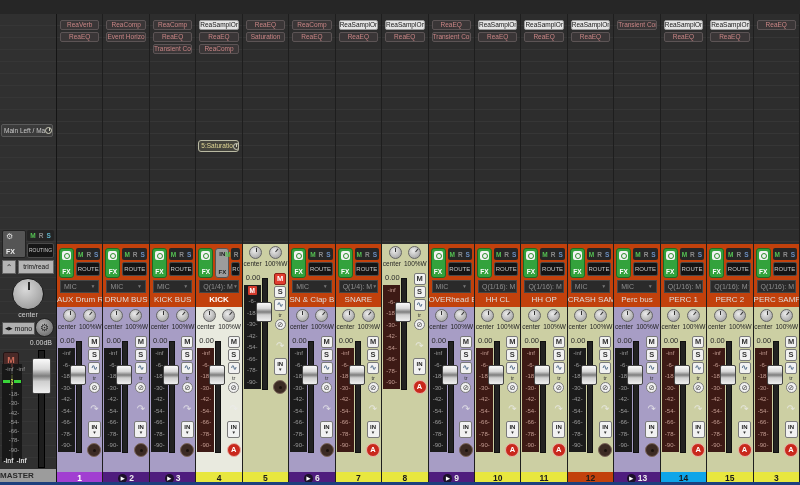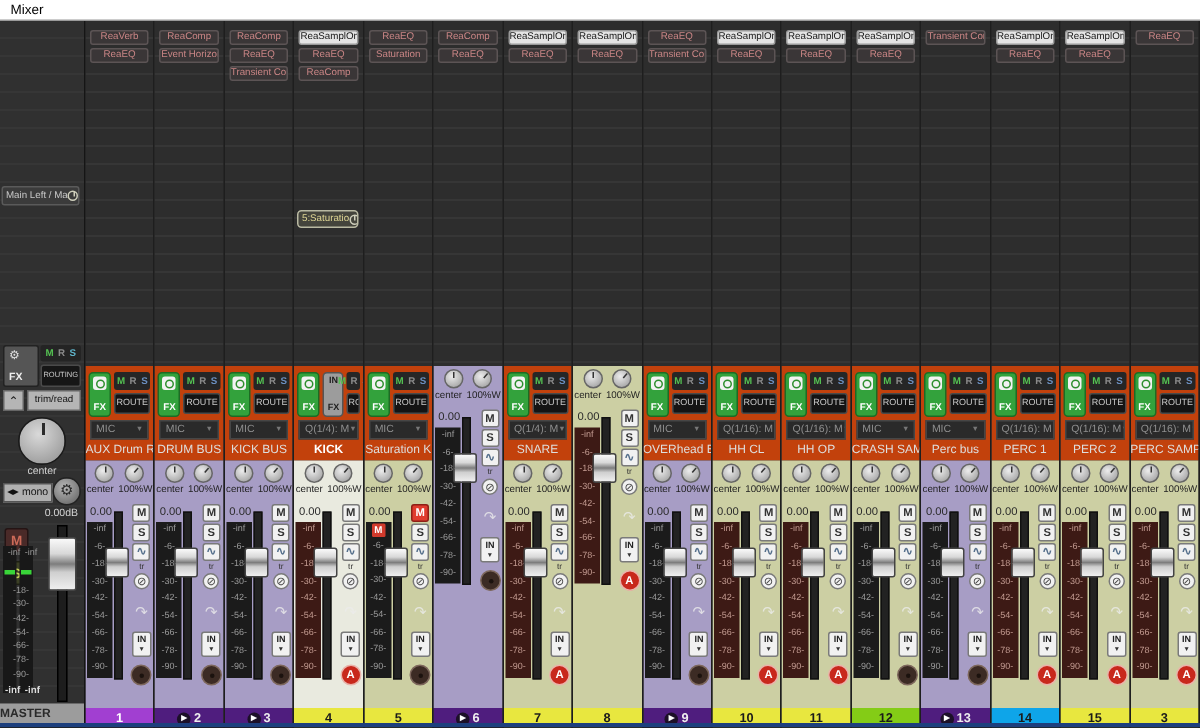--- a/index.html
+++ b/index.html
@@ -137,23 +137,20 @@
   .m-ticks span { font-size:6px; color:#9a9a9a; line-height:9.3px; text-align:center; }
   .m-mbot { position:absolute; left:0; top:443px; width:30px; display:flex; gap:3px; justify-content:center;
     font-size:6.5px; font-weight:bold; color:#ddd; }
   .m-bar { position:absolute; left:0; right:0; top:455px; height:13px; background:#9c9c9c; color:#2a2a2a;
     font-size:8px; font-weight:bold; line-height:13px; }
 </style>
 </head>
 <body>
 
 <div class="window">
-  <div class="titlebar">
-    <span>Mixer</span>
-  </div>
 
   <div class="mixer">
 
     <div class="master">
       <div class="m-out">
         <span>Main Left / Ma</span>
         <span class="mini-knob"></span>
       </div>
       <div class="m-fx">
         <span class="g">⚙</span>
@@ -491,91 +488,490 @@
           <span>5:Saturatio</span>
           <span class="mini-knob"></span>
         </div>
       </div>
 
       <div class="strip">
         <div class="fx-list">
           <div class="fx-slot">ReaEQ</div>
           <div class="fx-slot">Saturation</div>
         </div>
+        <div class="body" style="background: rgb(204, 207, 163);">
+          <div class="pan-row">
+            <span class="knob pan"></span>
+            <span class="knob width"></span>
+          </div>
+          <div class="pan-labels">
+            <span>center</span>
+            <span>100%W</span>
+          </div>
+          <div class="fader-zone">
+            <span class="vol">0.00</span>
+            <div class="meter">
+              <div class="scale">
+                <span class="mute-badge">M</span>
+                <span>-6-</span>
+                <span>-18-</span>
+                <span>-30-</span>
+                <span>-42-</span>
+                <span>-54-</span>
+                <span>-66-</span>
+                <span>-78-</span>
+                <span>-90-</span>
+              </div>
+            </div>
+            <div class="groove"></div>
+            <div class="cap" style="position:absolute;left:13px;"></div>
+            <div class="btncol">
+              <span class="sq mute on">M</span>
+              <span class="sq solo">S</span>
+              <span class="sq env">∿</span>
+              <span class="trlabel">tr</span>
+              <span class="phase">⊘</span>
+              <span class="sendarrow">↷</span>
+              <span class="inbtn">
+                <span class="intext">IN</span>
+                <span class="inarrow">▼</span>
+              </span>
+              <span class="arm"></span>
+            </div>
+          </div>
+        </div>
+        <div class="num" style="background: rgb(232, 231, 63); color: rgb(26, 26, 26);"><span>5</span></div>
+      </div>
+
+      <div class="strip">
+        <div class="fx-list">
+          <div class="fx-slot">ReaComp</div>
+          <div class="fx-slot">ReaEQ</div>
+        </div>
         <div class="header">
           <div class="btnrow">
             <div class="fxbtn">
               <span class="fxicon"></span>
               <span class="fxlabel">FX</span>
             </div>
             <div class="rightcol">
               <div class="mrs">
                 <span class="m">M</span>
                 <span class="r">R</span>
                 <span class="s">S</span>
               </div>
               <div class="route">ROUTE</div>
             </div>
           </div>
           <div class="mic">
             <span class="mictext">MIC</span>
             <span class="dd">▼</span>
           </div>
-          <div class="name">Saturation K</div>
+          <div class="name">SN &amp; Clap B</div>
+        </div>
+        <div class="body" style="background: rgb(167, 157, 197);">
+          <div class="pan-row">
+            <span class="knob pan"></span>
+            <span class="knob width"></span>
+          </div>
+          <div class="pan-labels">
+            <span>center</span>
+            <span>100%W</span>
+          </div>
+          <div class="fader-zone">
+            <span class="vol">0.00</span>
+            <div class="meter">
+              <div class="scale">
+                <span>-inf</span>
+                <span>-6-</span>
+                <span>-18-</span>
+                <span>-30-</span>
+                <span>-42-</span>
+                <span>-54-</span>
+                <span>-66-</span>
+                <span>-78-</span>
+                <span>-90-</span>
+              </div>
+            </div>
+            <div class="groove"></div>
+            <div class="cap" style="position:absolute;left:13px;"></div>
+            <div class="btncol">
+              <span class="sq mute">M</span>
+              <span class="sq solo">S</span>
+              <span class="sq env">∿</span>
+              <span class="trlabel">tr</span>
+              <span class="phase">⊘</span>
+              <span class="sendarrow">↷</span>
+              <span class="inbtn">
+                <span class="intext">IN</span>
+                <span class="inarrow">▼</span>
+              </span>
+              <span class="arm"></span>
+            </div>
+          </div>
+        </div>
+        <div class="num" style="background: rgb(79, 29, 126); color: rgb(238, 238, 238);"><span class="folder">▶</span><span>6</span></div>
+      </div>
+
+      <div class="strip">
+        <div class="fx-list">
+          <div class="fx-slot light">ReaSamplOm</div>
+          <div class="fx-slot">ReaEQ</div>
+        </div>
+        <div class="header">
+          <div class="btnrow">
+            <div class="fxbtn">
+              <span class="fxicon"></span>
+              <span class="fxlabel">FX</span>
+            </div>
+            <div class="rightcol">
+              <div class="mrs">
+                <span class="m">M</span>
+                <span class="r">R</span>
+                <span class="s">S</span>
+              </div>
+              <div class="route">ROUTE</div>
+            </div>
+          </div>
+          <div class="mic">
+            <span class="mictext">Q(1/4): M</span>
+            <span class="dd">▼</span>
+          </div>
+          <div class="name">SNARE</div>
         </div>
         <div class="body" style="background: rgb(204, 207, 163);">
           <div class="pan-row">
             <span class="knob pan"></span>
             <span class="knob width"></span>
           </div>
           <div class="pan-labels">
             <span>center</span>
             <span>100%W</span>
           </div>
           <div class="fader-zone">
             <span class="vol">0.00</span>
+            <div class="meter armed">
+              <div class="scale">
+                <span>-inf</span>
+                <span>-6-</span>
+                <span>-18-</span>
+                <span>-30-</span>
+                <span>-42-</span>
+                <span>-54-</span>
+                <span>-66-</span>
+                <span>-78-</span>
+                <span>-90-</span>
+              </div>
+            </div>
+            <div class="groove"></div>
+            <div class="cap" style="position:absolute;left:13px;"></div>
+            <div class="btncol">
+              <span class="sq mute">M</span>
+              <span class="sq solo">S</span>
+              <span class="sq env">∿</span>
+              <span class="trlabel">tr</span>
+              <span class="phase">⊘</span>
+              <span class="sendarrow">↷</span>
+              <span class="inbtn">
+                <span class="intext">IN</span>
+                <span class="inarrow">▼</span>
+              </span>
+              <span class="arm on">A</span>
+            </div>
+          </div>
+        </div>
+        <div class="num" style="background: rgb(232, 231, 63); color: rgb(26, 26, 26);"><span>7</span></div>
+      </div>
+
+      <div class="strip">
+        <div class="fx-list">
+          <div class="fx-slot light">ReaSamplOm</div>
+          <div class="fx-slot">ReaEQ</div>
+        </div>
+        <div class="body" style="background: rgb(204, 207, 163);">
+          <div class="pan-row">
+            <span class="knob pan"></span>
+            <span class="knob width"></span>
+          </div>
+          <div class="pan-labels">
+            <span>center</span>
+            <span>100%W</span>
+          </div>
+          <div class="fader-zone">
+            <span class="vol">0.00</span>
+            <div class="meter armed">
+              <div class="scale">
+                <span>-inf</span>
+                <span>-6-</span>
+                <span>-18-</span>
+                <span>-30-</span>
+                <span>-42-</span>
+                <span>-54-</span>
+                <span>-66-</span>
+                <span>-78-</span>
+                <span>-90-</span>
+              </div>
+            </div>
+            <div class="groove"></div>
+            <div class="cap" style="position:absolute;left:13px;"></div>
+            <div class="btncol">
+              <span class="sq mute">M</span>
+              <span class="sq solo">S</span>
+              <span class="sq env">∿</span>
+              <span class="trlabel">tr</span>
+              <span class="phase">⊘</span>
+              <span class="sendarrow">↷</span>
+              <span class="inbtn">
+                <span class="intext">IN</span>
+                <span class="inarrow">▼</span>
+              </span>
+              <span class="arm on">A</span>
+            </div>
+          </div>
+        </div>
+        <div class="num" style="background: rgb(232, 231, 63); color: rgb(26, 26, 26);"><span>8</span></div>
+      </div>
+
+      <div class="strip">
+        <div class="fx-list">
+          <div class="fx-slot">ReaEQ</div>
+          <div class="fx-slot">Transient Con</div>
+        </div>
+        <div class="header">
+          <div class="btnrow">
+            <div class="fxbtn">
+              <span class="fxicon"></span>
+              <span class="fxlabel">FX</span>
+            </div>
+            <div class="rightcol">
+              <div class="mrs">
+                <span class="m">M</span>
+                <span class="r">R</span>
+                <span class="s">S</span>
+              </div>
+              <div class="route">ROUTE</div>
+            </div>
+          </div>
+          <div class="mic">
+            <span class="mictext">MIC</span>
+            <span class="dd">▼</span>
+          </div>
+          <div class="name">OVERhead B</div>
+        </div>
+        <div class="body" style="background: rgb(167, 157, 197);">
+          <div class="pan-row">
+            <span class="knob pan"></span>
+            <span class="knob width"></span>
+          </div>
+          <div class="pan-labels">
+            <span>center</span>
+            <span>100%W</span>
+          </div>
+          <div class="fader-zone">
+            <span class="vol">0.00</span>
             <div class="meter">
               <div class="scale">
-                <span class="mute-badge">M</span>
-                <span>-6-</span>
-                <span>-18-</span>
-                <span>-30-</span>
-                <span>-42-</span>
-                <span>-54-</span>
-                <span>-66-</span>
-                <span>-78-</span>
-                <span>-90-</span>
-              </div>
-            </div>
-            <div class="groove"></div>
-            <div class="cap" style="position:absolute;left:13px;"></div>
-            <div class="btncol">
-              <span class="sq mute on">M</span>
+                <span>-inf</span>
+                <span>-6-</span>
+                <span>-18-</span>
+                <span>-30-</span>
+                <span>-42-</span>
+                <span>-54-</span>
+                <span>-66-</span>
+                <span>-78-</span>
+                <span>-90-</span>
+              </div>
+            </div>
+            <div class="groove"></div>
+            <div class="cap" style="position:absolute;left:13px;"></div>
+            <div class="btncol">
+              <span class="sq mute">M</span>
               <span class="sq solo">S</span>
               <span class="sq env">∿</span>
               <span class="trlabel">tr</span>
               <span class="phase">⊘</span>
               <span class="sendarrow">↷</span>
               <span class="inbtn">
                 <span class="intext">IN</span>
                 <span class="inarrow">▼</span>
               </span>
               <span class="arm"></span>
             </div>
           </div>
         </div>
-        <div class="num" style="background: rgb(232, 231, 63); color: rgb(26, 26, 26);"><span>5</span></div>
-      </div>
-
-      <div class="strip">
-        <div class="fx-list">
-          <div class="fx-slot">ReaComp</div>
-          <div class="fx-slot">ReaEQ</div>
-        </div>
-        <div class="body" style="background: rgb(167, 157, 197);">
+        <div class="num" style="background: rgb(79, 29, 126); color: rgb(238, 238, 238);"><span class="folder">▶</span><span>9</span></div>
+      </div>
+
+      <div class="strip">
+        <div class="fx-list">
+          <div class="fx-slot light">ReaSamplOm</div>
+          <div class="fx-slot">ReaEQ</div>
+        </div>
+        <div class="header">
+          <div class="btnrow">
+            <div class="fxbtn">
+              <span class="fxicon"></span>
+              <span class="fxlabel">FX</span>
+            </div>
+            <div class="rightcol">
+              <div class="mrs">
+                <span class="m">M</span>
+                <span class="r">R</span>
+                <span class="s">S</span>
+              </div>
+              <div class="route">ROUTE</div>
+            </div>
+          </div>
+          <div class="mic">
+            <span class="mictext">Q(1/16): M</span>
+            <span class="dd">▼</span>
+          </div>
+          <div class="name">HH CL</div>
+        </div>
+        <div class="body" style="background: rgb(204, 207, 163);">
+          <div class="pan-row">
+            <span class="knob pan"></span>
+            <span class="knob width"></span>
+          </div>
+          <div class="pan-labels">
+            <span>center</span>
+            <span>100%W</span>
+          </div>
+          <div class="fader-zone">
+            <span class="vol">0.00</span>
+            <div class="meter armed">
+              <div class="scale">
+                <span>-inf</span>
+                <span>-6-</span>
+                <span>-18-</span>
+                <span>-30-</span>
+                <span>-42-</span>
+                <span>-54-</span>
+                <span>-66-</span>
+                <span>-78-</span>
+                <span>-90-</span>
+              </div>
+            </div>
+            <div class="groove"></div>
+            <div class="cap" style="position:absolute;left:13px;"></div>
+            <div class="btncol">
+              <span class="sq mute">M</span>
+              <span class="sq solo">S</span>
+              <span class="sq env">∿</span>
+              <span class="trlabel">tr</span>
+              <span class="phase">⊘</span>
+              <span class="sendarrow">↷</span>
+              <span class="inbtn">
+                <span class="intext">IN</span>
+                <span class="inarrow">▼</span>
+              </span>
+              <span class="arm on">A</span>
+            </div>
+          </div>
+        </div>
+        <div class="num" style="background: rgb(232, 231, 63); color: rgb(26, 26, 26);"><span>10</span></div>
+      </div>
+
+      <div class="strip">
+        <div class="fx-list">
+          <div class="fx-slot light">ReaSamplOm</div>
+          <div class="fx-slot">ReaEQ</div>
+        </div>
+        <div class="header">
+          <div class="btnrow">
+            <div class="fxbtn">
+              <span class="fxicon"></span>
+              <span class="fxlabel">FX</span>
+            </div>
+            <div class="rightcol">
+              <div class="mrs">
+                <span class="m">M</span>
+                <span class="r">R</span>
+                <span class="s">S</span>
+              </div>
+              <div class="route">ROUTE</div>
+            </div>
+          </div>
+          <div class="mic">
+            <span class="mictext">Q(1/16): M</span>
+            <span class="dd">▼</span>
+          </div>
+          <div class="name">HH OP</div>
+        </div>
+        <div class="body" style="background: rgb(204, 207, 163);">
+          <div class="pan-row">
+            <span class="knob pan"></span>
+            <span class="knob width"></span>
+          </div>
+          <div class="pan-labels">
+            <span>center</span>
+            <span>100%W</span>
+          </div>
+          <div class="fader-zone">
+            <span class="vol">0.00</span>
+            <div class="meter armed">
+              <div class="scale">
+                <span>-inf</span>
+                <span>-6-</span>
+                <span>-18-</span>
+                <span>-30-</span>
+                <span>-42-</span>
+                <span>-54-</span>
+                <span>-66-</span>
+                <span>-78-</span>
+                <span>-90-</span>
+              </div>
+            </div>
+            <div class="groove"></div>
+            <div class="cap" style="position:absolute;left:13px;"></div>
+            <div class="btncol">
+              <span class="sq mute">M</span>
+              <span class="sq solo">S</span>
+              <span class="sq env">∿</span>
+              <span class="trlabel">tr</span>
+              <span class="phase">⊘</span>
+              <span class="sendarrow">↷</span>
+              <span class="inbtn">
+                <span class="intext">IN</span>
+                <span class="inarrow">▼</span>
+              </span>
+              <span class="arm on">A</span>
+            </div>
+          </div>
+        </div>
+        <div class="num" style="background: rgb(232, 231, 63); color: rgb(26, 26, 26);"><span>11</span></div>
+      </div>
+
+      <div class="strip">
+        <div class="fx-list">
+          <div class="fx-slot light">ReaSamplOm</div>
+          <div class="fx-slot">ReaEQ</div>
+        </div>
+        <div class="header">
+          <div class="btnrow">
+            <div class="fxbtn">
+              <span class="fxicon"></span>
+              <span class="fxlabel">FX</span>
+            </div>
+            <div class="rightcol">
+              <div class="mrs">
+                <span class="m">M</span>
+                <span class="r">R</span>
+                <span class="s">S</span>
+              </div>
+              <div class="route">ROUTE</div>
+            </div>
+          </div>
+          <div class="mic">
+            <span class="mictext">MIC</span>
+            <span class="dd">▼</span>
+          </div>
+          <div class="name">CRASH SAMI</div>
+        </div>
+        <div class="body" style="background: rgb(204, 207, 163);">
           <div class="pan-row">
             <span class="knob pan"></span>
             <span class="knob width"></span>
           </div>
           <div class="pan-labels">
             <span>center</span>
             <span>100%W</span>
           </div>
           <div class="fader-zone">
             <span class="vol">0.00</span>
@@ -602,420 +998,21 @@
               <span class="phase">⊘</span>
               <span class="sendarrow">↷</span>
               <span class="inbtn">
                 <span class="intext">IN</span>
                 <span class="inarrow">▼</span>
               </span>
               <span class="arm"></span>
             </div>
           </div>
         </div>
-        <div class="num" style="background: rgb(79, 29, 126); color: rgb(238, 238, 238);"><span class="folder">▶</span><span>6</span></div>
-      </div>
-
-      <div class="strip">
-        <div class="fx-list">
-          <div class="fx-slot light">ReaSamplOm</div>
-          <div class="fx-slot">ReaEQ</div>
-        </div>
-        <div class="header">
-          <div class="btnrow">
-            <div class="fxbtn">
-              <span class="fxicon"></span>
-              <span class="fxlabel">FX</span>
-            </div>
-            <div class="rightcol">
-              <div class="mrs">
-                <span class="m">M</span>
-                <span class="r">R</span>
-                <span class="s">S</span>
-              </div>
-              <div class="route">ROUTE</div>
-            </div>
-          </div>
-          <div class="mic">
-            <span class="mictext">Q(1/4): M</span>
-            <span class="dd">▼</span>
-          </div>
-          <div class="name">SNARE</div>
-        </div>
-        <div class="body" style="background: rgb(204, 207, 163);">
-          <div class="pan-row">
-            <span class="knob pan"></span>
-            <span class="knob width"></span>
-          </div>
-          <div class="pan-labels">
-            <span>center</span>
-            <span>100%W</span>
-          </div>
-          <div class="fader-zone">
-            <span class="vol">0.00</span>
-            <div class="meter armed">
-              <div class="scale">
-                <span>-inf</span>
-                <span>-6-</span>
-                <span>-18-</span>
-                <span>-30-</span>
-                <span>-42-</span>
-                <span>-54-</span>
-                <span>-66-</span>
-                <span>-78-</span>
-                <span>-90-</span>
-              </div>
-            </div>
-            <div class="groove"></div>
-            <div class="cap" style="position:absolute;left:13px;"></div>
-            <div class="btncol">
-              <span class="sq mute">M</span>
-              <span class="sq solo">S</span>
-              <span class="sq env">∿</span>
-              <span class="trlabel">tr</span>
-              <span class="phase">⊘</span>
-              <span class="sendarrow">↷</span>
-              <span class="inbtn">
-                <span class="intext">IN</span>
-                <span class="inarrow">▼</span>
-              </span>
-              <span class="arm on">A</span>
-            </div>
-          </div>
-        </div>
-        <div class="num" style="background: rgb(232, 231, 63); color: rgb(26, 26, 26);"><span>7</span></div>
-      </div>
-
-      <div class="strip">
-        <div class="fx-list">
-          <div class="fx-slot light">ReaSamplOm</div>
-          <div class="fx-slot">ReaEQ</div>
-        </div>
-        <div class="body" style="background: rgb(204, 207, 163);">
-          <div class="pan-row">
-            <span class="knob pan"></span>
-            <span class="knob width"></span>
-          </div>
-          <div class="pan-labels">
-            <span>center</span>
-            <span>100%W</span>
-          </div>
-          <div class="fader-zone">
-            <span class="vol">0.00</span>
-            <div class="meter armed">
-              <div class="scale">
-                <span>-inf</span>
-                <span>-6-</span>
-                <span>-18-</span>
-                <span>-30-</span>
-                <span>-42-</span>
-                <span>-54-</span>
-                <span>-66-</span>
-                <span>-78-</span>
-                <span>-90-</span>
-              </div>
-            </div>
-            <div class="groove"></div>
-            <div class="cap" style="position:absolute;left:13px;"></div>
-            <div class="btncol">
-              <span class="sq mute">M</span>
-              <span class="sq solo">S</span>
-              <span class="sq env">∿</span>
-              <span class="trlabel">tr</span>
-              <span class="phase">⊘</span>
-              <span class="sendarrow">↷</span>
-              <span class="inbtn">
-                <span class="intext">IN</span>
-                <span class="inarrow">▼</span>
-              </span>
-              <span class="arm on">A</span>
-            </div>
-          </div>
-        </div>
-        <div class="num" style="background: rgb(232, 231, 63); color: rgb(26, 26, 26);"><span>8</span></div>
-      </div>
-
-      <div class="strip">
-        <div class="fx-list">
-          <div class="fx-slot">ReaEQ</div>
-          <div class="fx-slot">Transient Con</div>
-        </div>
-        <div class="header">
-          <div class="btnrow">
-            <div class="fxbtn">
-              <span class="fxicon"></span>
-              <span class="fxlabel">FX</span>
-            </div>
-            <div class="rightcol">
-              <div class="mrs">
-                <span class="m">M</span>
-                <span class="r">R</span>
-                <span class="s">S</span>
-              </div>
-              <div class="route">ROUTE</div>
-            </div>
-          </div>
-          <div class="mic">
-            <span class="mictext">MIC</span>
-            <span class="dd">▼</span>
-          </div>
-          <div class="name">OVERhead B</div>
-        </div>
-        <div class="body" style="background: rgb(167, 157, 197);">
-          <div class="pan-row">
-            <span class="knob pan"></span>
-            <span class="knob width"></span>
-          </div>
-          <div class="pan-labels">
-            <span>center</span>
-            <span>100%W</span>
-          </div>
-          <div class="fader-zone">
-            <span class="vol">0.00</span>
-            <div class="meter">
-              <div class="scale">
-                <span>-inf</span>
-                <span>-6-</span>
-                <span>-18-</span>
-                <span>-30-</span>
-                <span>-42-</span>
-                <span>-54-</span>
-                <span>-66-</span>
-                <span>-78-</span>
-                <span>-90-</span>
-              </div>
-            </div>
-            <div class="groove"></div>
-            <div class="cap" style="position:absolute;left:13px;"></div>
-            <div class="btncol">
-              <span class="sq mute">M</span>
-              <span class="sq solo">S</span>
-              <span class="sq env">∿</span>
-              <span class="trlabel">tr</span>
-              <span class="phase">⊘</span>
-              <span class="sendarrow">↷</span>
-              <span class="inbtn">
-                <span class="intext">IN</span>
-                <span class="inarrow">▼</span>
-              </span>
-              <span class="arm"></span>
-            </div>
-          </div>
-        </div>
-        <div class="num" style="background: rgb(79, 29, 126); color: rgb(238, 238, 238);"><span class="folder">▶</span><span>9</span></div>
-      </div>
-
-      <div class="strip">
-        <div class="fx-list">
-          <div class="fx-slot light">ReaSamplOm</div>
-          <div class="fx-slot">ReaEQ</div>
-        </div>
-        <div class="header">
-          <div class="btnrow">
-            <div class="fxbtn">
-              <span class="fxicon"></span>
-              <span class="fxlabel">FX</span>
-            </div>
-            <div class="rightcol">
-              <div class="mrs">
-                <span class="m">M</span>
-                <span class="r">R</span>
-                <span class="s">S</span>
-              </div>
-              <div class="route">ROUTE</div>
-            </div>
-          </div>
-          <div class="mic">
-            <span class="mictext">Q(1/16): M</span>
-            <span class="dd">▼</span>
-          </div>
-          <div class="name">HH CL</div>
-        </div>
-        <div class="body" style="background: rgb(204, 207, 163);">
-          <div class="pan-row">
-            <span class="knob pan"></span>
-            <span class="knob width"></span>
-          </div>
-          <div class="pan-labels">
-            <span>center</span>
-            <span>100%W</span>
-          </div>
-          <div class="fader-zone">
-            <span class="vol">0.00</span>
-            <div class="meter armed">
-              <div class="scale">
-                <span>-inf</span>
-                <span>-6-</span>
-                <span>-18-</span>
-                <span>-30-</span>
-                <span>-42-</span>
-                <span>-54-</span>
-                <span>-66-</span>
-                <span>-78-</span>
-                <span>-90-</span>
-              </div>
-            </div>
-            <div class="groove"></div>
-            <div class="cap" style="position:absolute;left:13px;"></div>
-            <div class="btncol">
-              <span class="sq mute">M</span>
-              <span class="sq solo">S</span>
-              <span class="sq env">∿</span>
-              <span class="trlabel">tr</span>
-              <span class="phase">⊘</span>
-              <span class="sendarrow">↷</span>
-              <span class="inbtn">
-                <span class="intext">IN</span>
-                <span class="inarrow">▼</span>
-              </span>
-              <span class="arm on">A</span>
-            </div>
-          </div>
-        </div>
-        <div class="num" style="background: rgb(232, 231, 63); color: rgb(26, 26, 26);"><span>10</span></div>
-      </div>
-
-      <div class="strip">
-        <div class="fx-list">
-          <div class="fx-slot light">ReaSamplOm</div>
-          <div class="fx-slot">ReaEQ</div>
-        </div>
-        <div class="header">
-          <div class="btnrow">
-            <div class="fxbtn">
-              <span class="fxicon"></span>
-              <span class="fxlabel">FX</span>
-            </div>
-            <div class="rightcol">
-              <div class="mrs">
-                <span class="m">M</span>
-                <span class="r">R</span>
-                <span class="s">S</span>
-              </div>
-              <div class="route">ROUTE</div>
-            </div>
-          </div>
-          <div class="mic">
-            <span class="mictext">Q(1/16): M</span>
-            <span class="dd">▼</span>
-          </div>
-          <div class="name">HH OP</div>
-        </div>
-        <div class="body" style="background: rgb(204, 207, 163);">
-          <div class="pan-row">
-            <span class="knob pan"></span>
-            <span class="knob width"></span>
-          </div>
-          <div class="pan-labels">
-            <span>center</span>
-            <span>100%W</span>
-          </div>
-          <div class="fader-zone">
-            <span class="vol">0.00</span>
-            <div class="meter armed">
-              <div class="scale">
-                <span>-inf</span>
-                <span>-6-</span>
-                <span>-18-</span>
-                <span>-30-</span>
-                <span>-42-</span>
-                <span>-54-</span>
-                <span>-66-</span>
-                <span>-78-</span>
-                <span>-90-</span>
-              </div>
-            </div>
-            <div class="groove"></div>
-            <div class="cap" style="position:absolute;left:13px;"></div>
-            <div class="btncol">
-              <span class="sq mute">M</span>
-              <span class="sq solo">S</span>
-              <span class="sq env">∿</span>
-              <span class="trlabel">tr</span>
-              <span class="phase">⊘</span>
-              <span class="sendarrow">↷</span>
-              <span class="inbtn">
-                <span class="intext">IN</span>
-                <span class="inarrow">▼</span>
-              </span>
-              <span class="arm on">A</span>
-            </div>
-          </div>
-        </div>
-        <div class="num" style="background: rgb(232, 231, 63); color: rgb(26, 26, 26);"><span>11</span></div>
-      </div>
-
-      <div class="strip">
-        <div class="fx-list">
-          <div class="fx-slot light">ReaSamplOm</div>
-          <div class="fx-slot">ReaEQ</div>
-        </div>
-        <div class="header">
-          <div class="btnrow">
-            <div class="fxbtn">
-              <span class="fxicon"></span>
-              <span class="fxlabel">FX</span>
-            </div>
-            <div class="rightcol">
-              <div class="mrs">
-                <span class="m">M</span>
-                <span class="r">R</span>
-                <span class="s">S</span>
-              </div>
-              <div class="route">ROUTE</div>
-            </div>
-          </div>
-          <div class="mic">
-            <span class="mictext">MIC</span>
-            <span class="dd">▼</span>
-          </div>
-          <div class="name">CRASH SAMI</div>
-        </div>
-        <div class="body" style="background: rgb(204, 207, 163);">
-          <div class="pan-row">
-            <span class="knob pan"></span>
-            <span class="knob width"></span>
-          </div>
-          <div class="pan-labels">
-            <span>center</span>
-            <span>100%W</span>
-          </div>
-          <div class="fader-zone">
-            <span class="vol">0.00</span>
-            <div class="meter">
-              <div class="scale">
-                <span>-inf</span>
-                <span>-6-</span>
-                <span>-18-</span>
-                <span>-30-</span>
-                <span>-42-</span>
-                <span>-54-</span>
-                <span>-66-</span>
-                <span>-78-</span>
-                <span>-90-</span>
-              </div>
-            </div>
-            <div class="groove"></div>
-            <div class="cap" style="position:absolute;left:13px;"></div>
-            <div class="btncol">
-              <span class="sq mute">M</span>
-              <span class="sq solo">S</span>
-              <span class="sq env">∿</span>
-              <span class="trlabel">tr</span>
-              <span class="phase">⊘</span>
-              <span class="sendarrow">↷</span>
-              <span class="inbtn">
-                <span class="intext">IN</span>
-                <span class="inarrow">▼</span>
-              </span>
-              <span class="arm"></span>
-            </div>
-          </div>
-        </div>
-        <div class="num" style="background: #84cc16; color: rgb(26, 26, 26);"><span>12</span></div>
+        <div class="num" style="background: #c2410c; color: rgb(26, 26, 26);"><span>12</span></div>
       </div>
 
       <div class="strip">
         <div class="fx-list">
           <div class="fx-slot">Transient Con</div>
         </div>
         <div class="header">
           <div class="btnrow">
             <div class="fxbtn">
               <span class="fxicon"></span>

